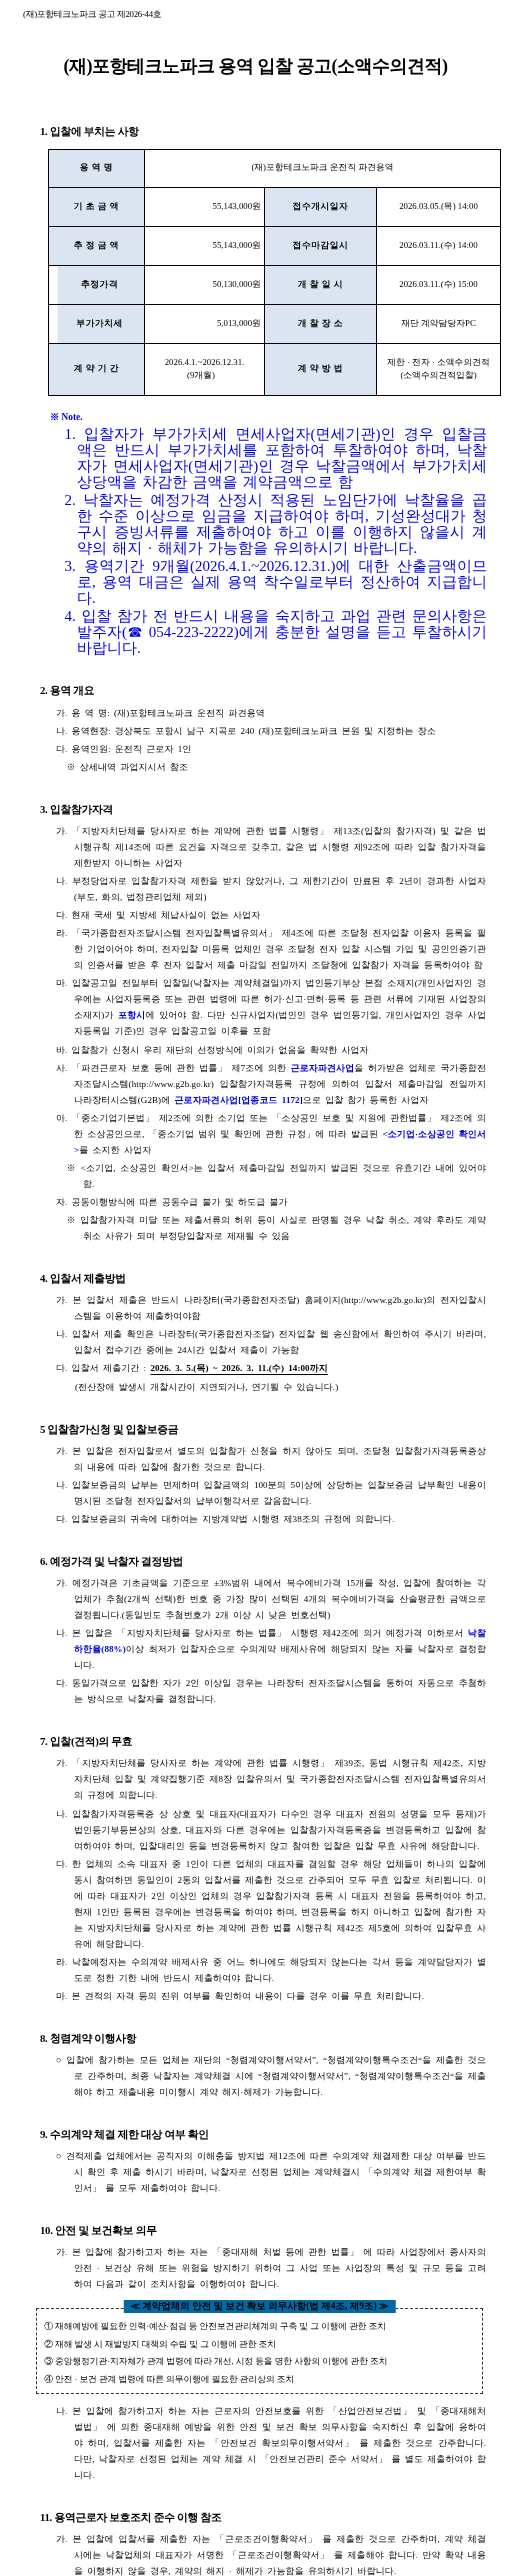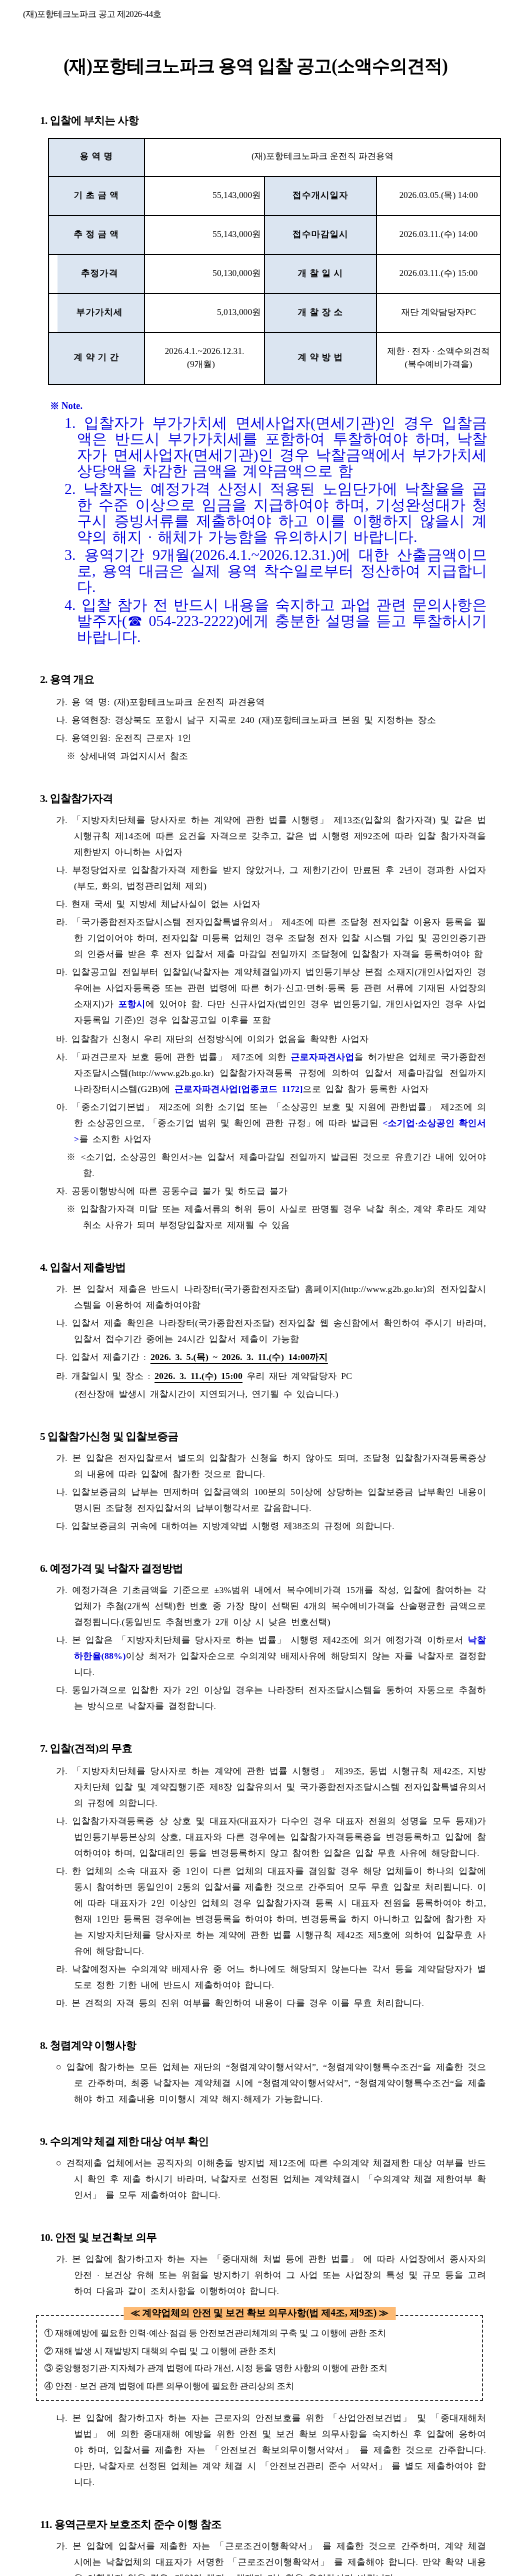--- a/index.html
+++ b/index.html
@@ -1,20 +1,20 @@
 <!DOCTYPE html>
 <html lang="ko" style="font-size:8.2px"><head>
 <meta charset="utf-8">
 <style>
   html,body{margin:0;padding:0;background:#ffffff;}
   body{width:511px;min-height:3060px;font-family:"Liberation Serif","DejaVu Serif",serif;color:#000;box-sizing:border-box;padding:5.2px 0 20.6px 0;}
   .doc-num{margin:4.1px 0 0 23px;font-size:8.8px;letter-spacing:-0.3px;}
   .main-title{margin:33px 15.5px 0 15.5px;text-align:center;font-size:18px;font-weight:bold;letter-spacing:-0.5px;}
   .sec-h{margin:28px 25px 6.2px 40px;font-size:10.8px;font-weight:bold;letter-spacing:-0.3px;}
-  .sec-h.first{margin-top:36px;}
+  .sec-h.first{margin-top:47px;}
   
   table.info{border-collapse:collapse;margin:9.3px 0 0 48px;table-layout:fixed;}
   table.info td{border:0.5px solid #000;font-size:8.8px;vertical-align:middle;padding:2.1px 3.1px;box-sizing:border-box;}
   table.info{border:1.5px solid #000;padding-left:20px;}
   td.lbl{background:#dbe5f1;font-weight:bold;font-size:9.8px;text-align:center;letter-spacing:0.5px;}
   td.lbl.sub{background:linear-gradient(to right,#ffffff 0 8.2px,#dbe5f1 8.2px);padding-left:9.3px;}
   td.amt{text-align:right;padding-right:10.3px;}
   td.ctr{text-align:center;}
   .c1{width:96px;} .c2{width:120px;} .c3{width:112px;} .c4{width:124px;}
   tr.r{height:39px;} tr.r1{height:38px;} tr.r6{height:52px;}
@@ -25,21 +25,21 @@
   .nitem{margin:0 24px 2.1px 0;padding-left:77px;text-indent:-12.4px;font-size:15px;line-height:16px;color:#0000dd;text-align:justify;word-spacing:1.5px;}
   
   .item{margin:0 25px 2.1px 0;padding-left:74px;text-indent:-18px;font-size:9px;line-height:16px;text-align:justify;word-spacing:1.8px;letter-spacing:0.1px;}
   .i1{padding-left:83px;text-indent:-16.5px;}
   .i2{padding-left:75px;text-indent:0;}
   .mk{white-space:pre;}
   .blb{color:#0000dd;font-weight:bold;}
   .bu{font-weight:bold;text-decoration:underline;text-underline-offset:2.6px;}
   
   .mbox{margin:15.5px 28px 8.2px 36px;border:1px dashed #333;position:relative;padding:9.3px 8.2px 5.2px 7.2px;}
-  .mbox-t{position:absolute;top:-8.8px;left:50%;transform:translateX(-50%);background:#fdba74;padding:0 7.2px;font-weight:bold;font-size:9.5px;white-space:nowrap;}
+  .mbox-t{position:absolute;top:-8.8px;left:50%;transform:translateX(-50%);background:#0369a1;padding:0 7.2px;font-weight:bold;font-size:9.5px;white-space:nowrap;}
   .mbox-line{font-size:8.8px;line-height:17.5px;letter-spacing:-0.1px;}
 </style>
 </head>
 <body>
 
 <div class="doc-num">(재)포항테크노파크 공고 제2026-44호</div>
 
 <div class="main-title">(재)포항테크노파크 용역 입찰 공고(소액수의견적)</div>
 
 <div class="sec-h first">1. 입찰에 부치는 사항</div>
@@ -76,21 +76,21 @@
   </tr>
   <tr class="r6">
     <td class="lbl c1">계 약 기 간</td>
     <td class="ctr c2">
       <span class="ln">2026.4.1.~2026.12.31.</span>
       <span class="ln right">(9개월)</span>
     </td>
     <td class="lbl c3">계 약 방 법</td>
     <td class="ctr c4">
       <span class="ln">제한 · 전자 · 소액수의견적</span>
-      <span class="ln">(복수예비가격을)</span>
+      <span class="ln">(소액수의견적입찰)</span>
     </td>
   </tr>
 </tbody>
   </table>
 
 <div class="note-t">※ Note.</div>
 <div id="note-items">
     <div class="nitem"><span class="mk">1. </span><span>입찰자가 부가가치세 면세사업자(면세기관)인 경우 입찰금액은 반드시 부가가치세를 포함하여 투찰하여야 하며, 낙찰자가 면세사업자(면세기관)인 경우 낙찰금액에서 부가가치세 상당액을 차감한 금액을 계약금액으로 함</span></div>
     <div class="nitem"><span class="mk">2. </span><span>낙찰자는 예정가격 산정시 적용된 노임단가에 낙찰율을 곱한 수준 이상으로 임금을 지급하여야 하며, 기성완성대가 청구시 증빙서류를 제출하여야 하고 이를 이행하지 않을시 계약의 해지 · 해체가 가능함을 유의하시기 바랍니다.</span></div>
     <div class="nitem"><span class="mk">3. </span><span>용역기간 9개월(2026.4.1.~2026.12.31.)에 대한 산출금액이므로, 용역 대금은 실제 용역 착수일로부터 정산하여 지급합니다.</span></div>
@@ -112,21 +112,20 @@
     <div class="item i0"><span class="mk">바. </span><span>입찰참가 신청시 우리 재단의 선정방식에 이의가 없음을 확약한 사업자</span></div>
     <div class="item i0"><span class="mk">사. </span><span>「파견근로자 보호 등에 관한 법률」 제7조에 의한 </span><span class="blb">근로자파견사업</span><span>을 허가받은 업체로 국가종합전자조달시스템(http://www.g2b.go.kr) 입찰참가자격등록 규정에 의하여 입찰서 제출마감일 전일까지 나라장터시스템(G2B)에 </span><span class="blb">근로자파견사업[업종코드 1172]</span><span>으로 입찰 참가 등록한 사업자</span></div>
     <div class="item i0"><span class="mk">아. </span><span>「중소기업기본법」 제2조에 의한 소기업 또는 「소상공인 보호 및 지원에 관한법률」 제2조에 의한 소상공인으로, 「중소기업 범위 및 확인에 관한 규정」에 따라 발급된 </span><span class="blb">&lt;소기업·소상공인 확인서&gt;</span><span>를 소지한 사업자</span></div>
     <div class="item i1"><span class="mk">※ </span><span>&lt;소기업, 소상공인 확인서&gt;는 입찰서 제출마감일 전일까지 발급된 것으로 유효기간 내에 있어야 함.</span></div>
     <div class="item i0"><span class="mk">자. </span><span>공동이행방식에 따른 공동수급 불가 및 하도급 불가</span></div>
     <div class="item i1"><span class="mk">※ </span><span>입찰참가자격 미달 또는 제출서류의 허위 등이 사실로 판명될 경우 낙찰 취소, 계약 후라도 계약취소 사유가 되며 부정당입찰자로 제재될 수 있음</span></div>
     <div class="sec-h">4. 입찰서 제출방법</div>
     <div class="item i0"><span class="mk">가. </span><span>본 입찰서 제출은 반드시 나라장터(국가종합전자조달) 홈페이지(http://www.g2b.go.kr)의 전자입찰시스템을 이용하여 제출하여야함</span></div>
     <div class="item i0"><span class="mk">나. </span><span>입찰서 제출 확인은 나라장터(국가종합전자조달) 전자입찰 웹 송신함에서 확인하여 주시기 바라며, 입찰서 접수기간 중에는 24시간 입찰서 제출이 가능함</span></div>
     <div class="item i0"><span class="mk">다. </span><span>입찰서 제출기간 : </span><span class="bu">2026. 3. 5.(목) ~ 2026. 3. 11.(수) 14:00까지</span></div>
-    <div class="item i0"><span class="mk">라. </span><span>개찰일시 및 장소 :  </span><span class="bu">2026. 3. 11.(수) 15:00</span><span> 우리 재단 계약담당자 PC</span></div>
     <div class="item i2"><span>(전산장애 발생시 개찰시간이 지연되거나, 연기될 수 있습니다.)</span></div>
     <div class="sec-h">5 입찰참가신청 및 입찰보증금</div>
     <div class="item i0"><span class="mk">가. </span><span>본 입찰은 전자입찰로서 별도의 입찰참가 신청을 하지 않아도 되며, 조달청 입찰참가자격등록증상의 내용에 따라 입찰에 참가한 것으로 합니다.</span></div>
     <div class="item i0"><span class="mk">나. </span><span>입찰보증금의 납부는 면제하며 입찰금액의 100분의 5이상에 상당하는 입찰보증금 납부확인 내용이 명시된 조달청 전자입찰서의 납부이행각서로 갈음합니다.</span></div>
     <div class="item i0"><span class="mk">다. </span><span>입찰보증금의 귀속에 대하여는 지방계약법 시행령 제38조의 규정에 의합니다.</span></div>
     <div class="sec-h">6. 예정가격 및 낙찰자 결정방법</div>
     <div class="item i0"><span class="mk">가. </span><span>예정가격은 기초금액을 기준으로 ±3%범위 내에서 복수예비가격 15개를 작성, 입찰에 참여하는 각 업체가 추첨(2개씩 선택)한 번호 중 가장 많이 선택된 4개의 복수예비가격을 산술평균한 금액으로 결정됩니다.(동일빈도 추첨번호가 2개 이상 시 낮은 번호선택)</span></div>
     <div class="item i0"><span class="mk">나. </span><span>본 입찰은 「지방자치단체를 당사자로 하는 법률」  시행령 제42조에 의거 예정가격 이하로서 </span><span class="blb">낙찰하한율(88%)</span><span>이상 최저가 입찰자순으로 수의계약 배제사유에 해당되지 않는 자를 낙찰자로 결정합니다.</span></div>
     <div class="item i0"><span class="mk">다. </span><span>동일가격으로 입찰한 자가 2인 이상일 경우는 나라장터 전자조달시스템을 통하여 자동으로 추첨하는 방식으로 낙찰자를 결정합니다.</span></div>
     <div class="sec-h">7. 입찰(견적)의 무효</div>

